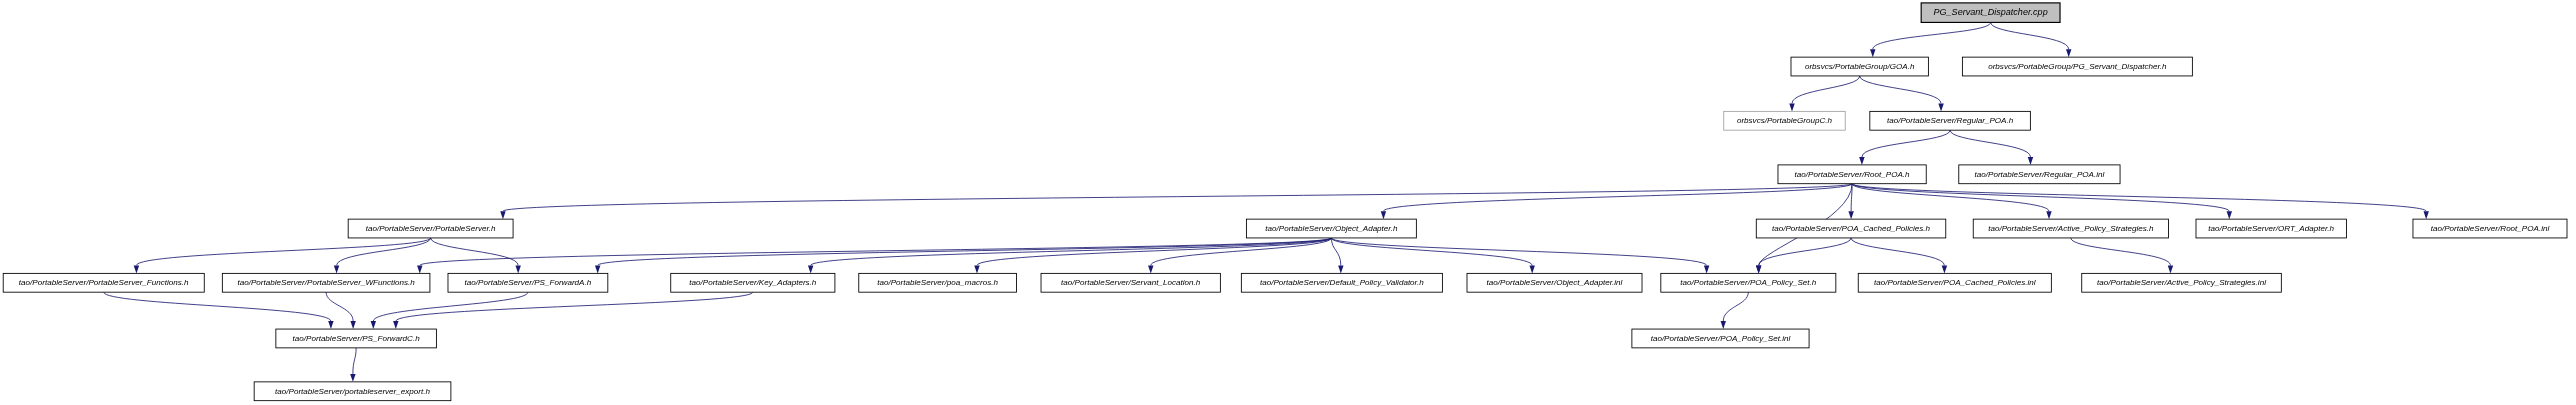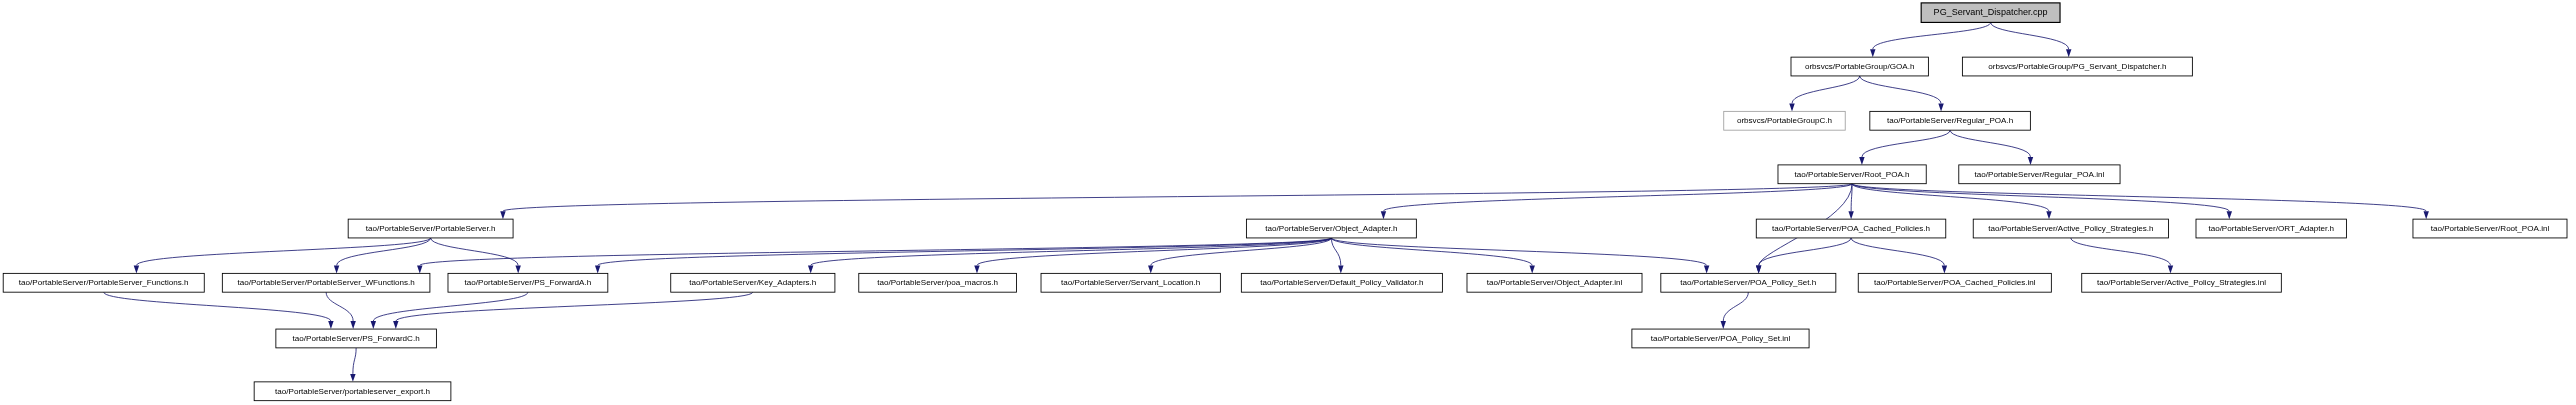--- a/index.html
+++ b/index.html
@@ -1,21 +1,21 @@
 <!DOCTYPE html>
 <html style="font-size:11.6px"><head>
 <meta charset="utf-8">
 <title>PG_Servant_Dispatcher.cpp include dependency graph</title>
 <style>
   html,body{margin:0;padding:0;background:#ffffff;}
   body{
     width:2576px;height:405px;overflow:hidden;
     font-family:"Liberation Sans","DejaVu Sans",sans-serif;
   }
-  #graph-root{position:relative;width:2402px;height:405px;}
+  #graph-root{position:relative;width:2402px;height:405px;font-style:italic;}
   svg#graph-canvas{display:block;width:2576px;height:405px;}
   .node-box{fill:#ffffff;stroke:#000000;stroke-width:1.2;}
   .node-box.root{fill:#bfbfbf;stroke:#000000;stroke-width:1.6;}
   .node-box.leafgray{fill:#ffffff;stroke:#a0a0a0;stroke-width:1.2;}
   .node-label{
     font-family:"Liberation Sans","DejaVu Sans",sans-serif;
     fill:#000000;text-anchor:middle;dominant-baseline:middle;
     pointer-events:none;
   }
   .edge-path{fill:none;stroke:#191970;stroke-width:1.15;}

